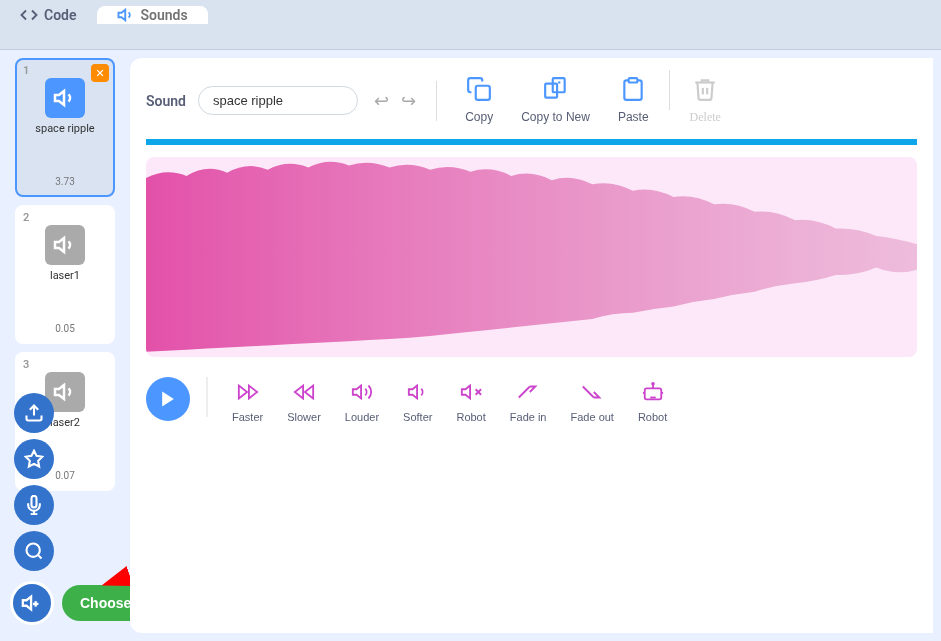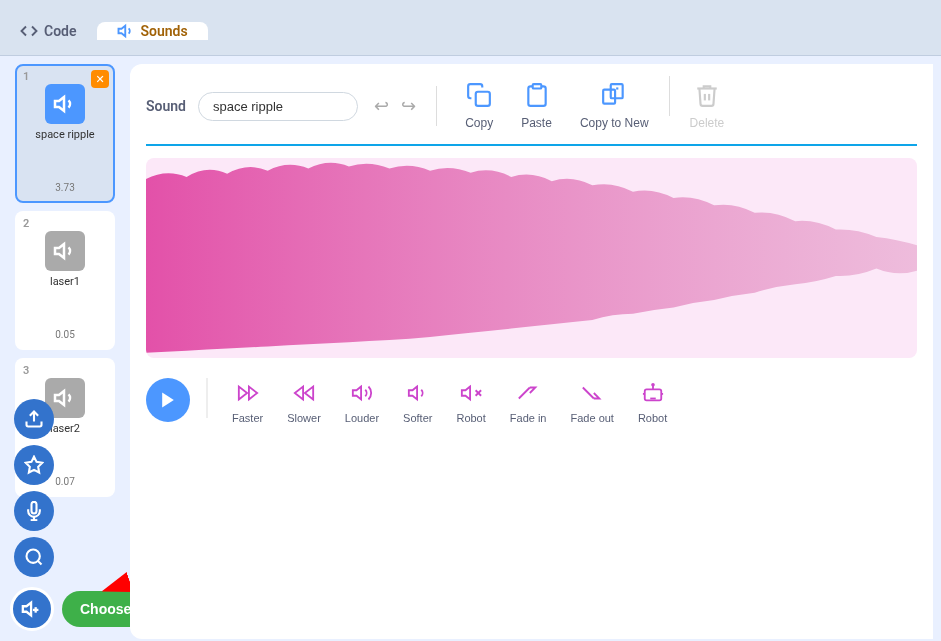--- a/index.html
+++ b/index.html
@@ -8,23 +8,23 @@
       background: #e9f0ff;
       width: 941px;
       height: 641px;
       overflow: hidden;
       position: relative;
     }
 
     
     .top-tabs {
       display: flex;
-      align-items: center;
+      align-items: flex-start;
       background: #d9e3f0;
-      height: 56px;
+      height: 50px;
       border-bottom: 1px solid #c0cde0;
       padding-left: 0;
     }
     .tab {
       display: flex;
       align-items: center;
       gap: 6px;
       padding: 0 20px;
       font-size: 14px;
       font-weight: 600;
@@ -205,21 +205,21 @@
       border-radius: 12px 0 0 12px;
       margin: 8px 8px 8px 0;
     }
 
     
     .toolbar-row {
       display: flex;
       align-items: center;
       gap: 12px;
       padding-bottom: 8px;
-      border-bottom: 2px solid #0ea5e9;
+      border-bottom: 6px solid #0ea5e9;
     }
     .sound-label {
       font-size: 14px;
       color: #575e75;
       font-weight: 600;
     }
     .sound-name-input {
       border: 1px solid #d0d8e0;
       border-radius: 16px;
       padding: 6px 14px;
@@ -344,21 +344,21 @@
       <polyline points="16 18 22 12 16 6"></polyline>
         <polyline points="8 6 2 12 8 18"></polyline>
     </svg>
     <span>Code</span>
   </div>
   <div class="tab active">
     <svg class="tab-icon" viewBox="0 0 24 24" fill="none" stroke="#4c97ff" stroke-width="2.5">
       <polygon points="11 5 6 9 2 9 2 15 6 15 11 19 11 5"></polygon>
       <path d="M15.54 8.46a5 5 0 0 1 0 7.07"></path>
     </svg>
-    <span style="color:#a16207;">Sounds</span>
+    <span style="color:#737373;">Sounds</span>
   </div>
 </div>
 
 <div class="main-layout">
 
   <div class="left-sidebar">
 
     <div class="sound-item selected">
       <span class="item-number">1</span>
       <div class="delete-btn">✕</div>
@@ -464,50 +464,50 @@
               <rect x="9" y="9" width="13" height="13" rx="2" ry="2"></rect>
               <path d="M5 15H4a2 2 0 0 1-2-2V4a2 2 0 0 1 2-2h9a2 2 0 0 1 2 2v1"></path>
             </svg>
           </span>
           <span class="btn-label">Copy</span>
         </button>
 
         <button class="toolbar-action-btn">
           <span class="btn-icon">
             <svg width="26" height="26" viewBox="0 0 24 24" fill="none" stroke="#4c97ff" stroke-width="2">
-              <path d="M16 4h2a2 2 0 0 1 2 2v14a2 2 0 0 1-2 2H6a2 2 0 0 1-2-2V6a2 2 0 0 1 2-2h2"></path>
-              <rect x="8" y="2" width="8" height="4" rx="1" ry="1"></rect>
-            </svg>
-          </span>
-          <span class="btn-label">Paste</span>
+              <rect x="2" y="7" width="11" height="13" rx="1"></rect>
+              <rect x="9" y="2" width="11" height="13" rx="1"></rect>
+              <line x1="15" y1="7" x2="15" y2="5"></line>
+            </svg>
+          </span>
+          <span class="btn-label">Copy to New</span>
         </button>
 
         <button class="toolbar-action-btn">
           <span class="btn-icon">
             <svg width="26" height="26" viewBox="0 0 24 24" fill="none" stroke="#4c97ff" stroke-width="2">
-              <rect x="2" y="7" width="11" height="13" rx="1"></rect>
-              <rect x="9" y="2" width="11" height="13" rx="1"></rect>
-              <line x1="15" y1="7" x2="15" y2="5"></line>
-            </svg>
-          </span>
-          <span class="btn-label">Copy to New</span>
+              <path d="M16 4h2a2 2 0 0 1 2 2v14a2 2 0 0 1-2 2H6a2 2 0 0 1-2-2V6a2 2 0 0 1 2-2h2"></path>
+              <rect x="8" y="2" width="8" height="4" rx="1" ry="1"></rect>
+            </svg>
+          </span>
+          <span class="btn-label">Paste</span>
         </button>
         <div class="divider-v"></div>
 
         <button class="toolbar-action-btn disabled">
           <span class="btn-icon">
             <svg width="26" height="26" viewBox="0 0 24 24" fill="none" stroke="#ccc" stroke-width="2">
               <polyline points="3 6 5 6 21 6"></polyline>
               <path d="M19 6l-1 14a2 2 0 0 1-2 2H8a2 2 0 0 1-2-2L5 6"></path>
               <path d="M10 11v6"></path>
               <path d="M14 11v6"></path>
               <path d="M9 6V4h6v2"></path>
             </svg>
           </span>
-          <span class="btn-label" style="color:#ccc;">Delete</span>
+          <span class="btn-label" style="color:#ccc;font-family:Liberation Serif, serif;">Delete</span>
         </button>
       </div>
     </div>
 
     <div class="waveform-area">
       <svg width="100%" height="100%" viewBox="0 0 760 190" preserveAspectRatio="none">
 
         <defs>
           <linearGradient id="waveGrad" x1="0" y1="0" x2="1" y2="0">
             <stop offset="0%" stop-color="#e040a0" stop-opacity="0.9"></stop>

